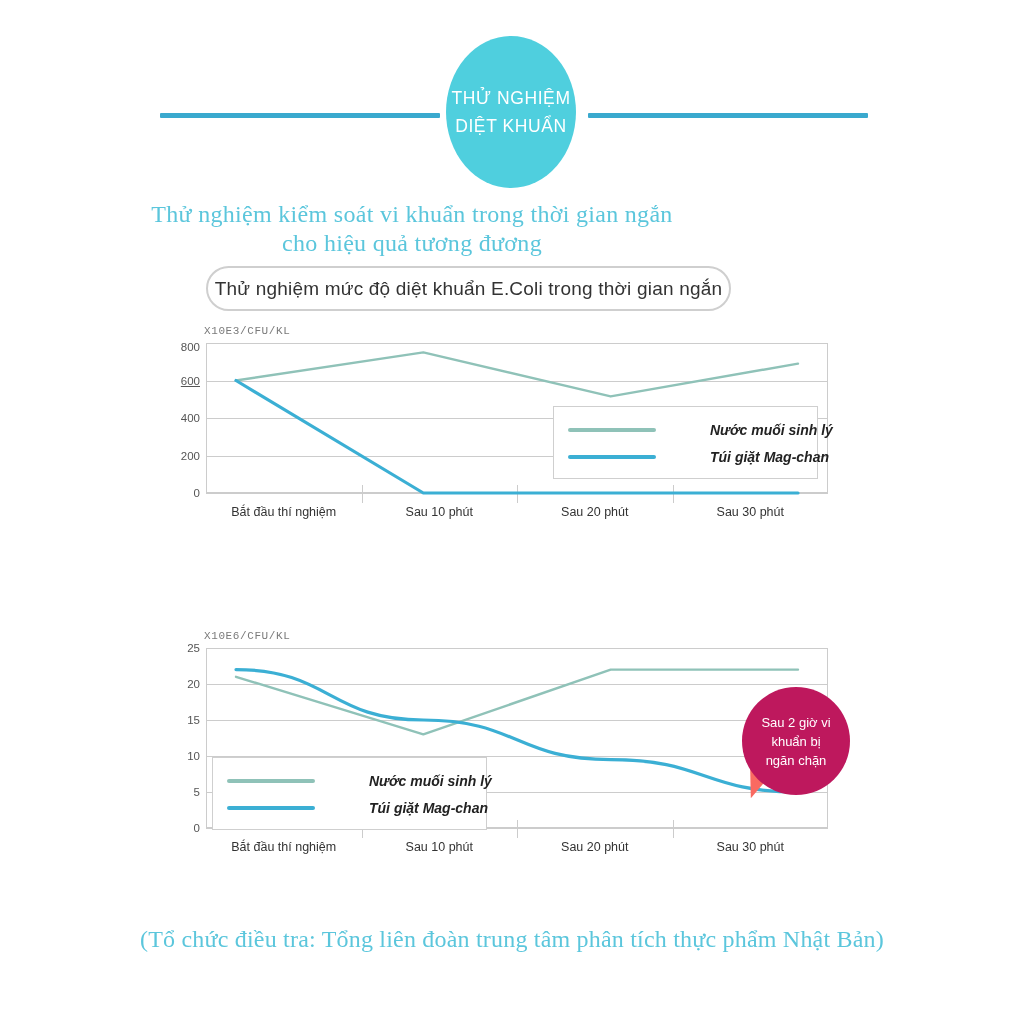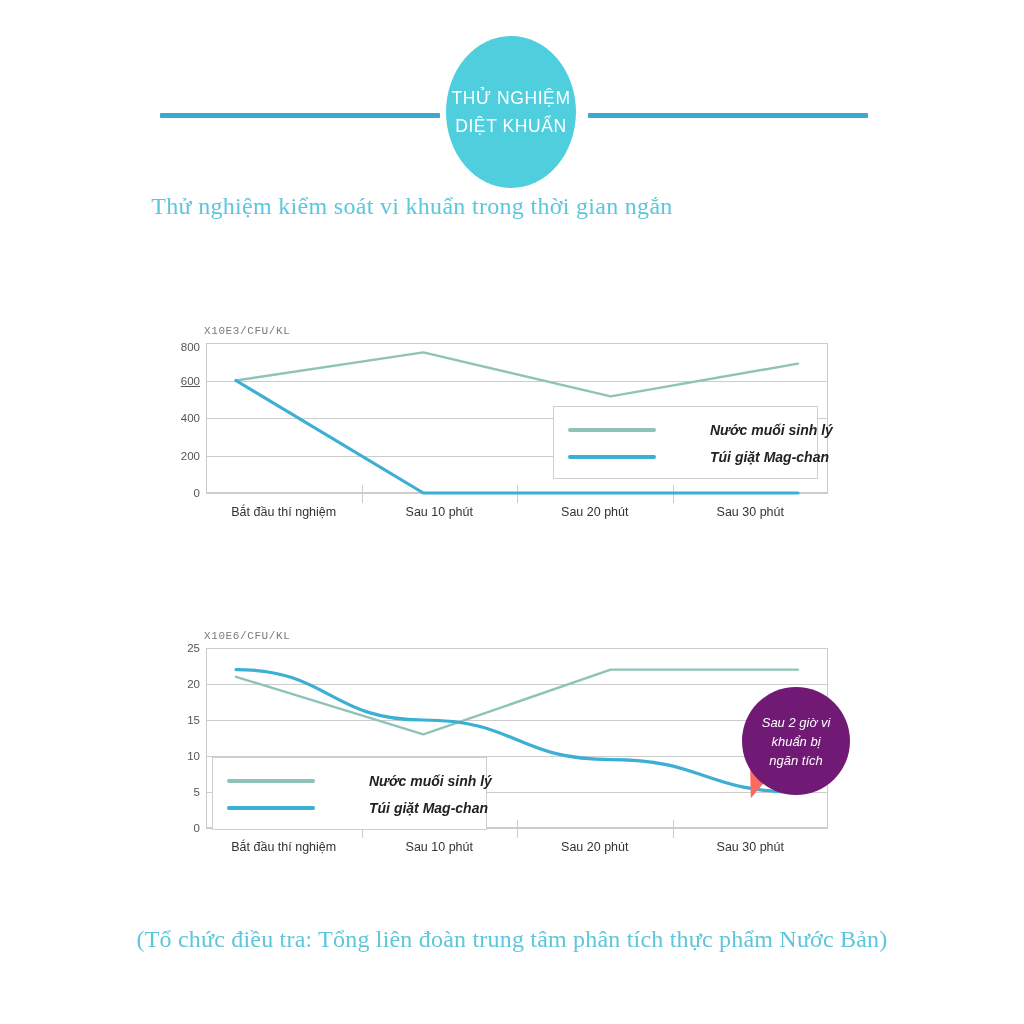--- a/index.html
+++ b/index.html
@@ -24,21 +24,21 @@
     background:#4FCFDE;border-radius:50%;
     display:flex;flex-direction:column;align-items:center;justify-content:center;
   }
   .badge-circle span{
     display:block;color:#ffffff;font-size:17.5px;letter-spacing:.6px;
     line-height:28px;font-weight:400;white-space:nowrap;
   }
 
   
   .subtitle{
-    position:absolute;left:0;top:192px;width:824px;text-align:center;
+    position:absolute;left:0;top:200px;width:824px;text-align:center;
     font-family:"Liberation Serif", serif;
     color:#5BC6DC;font-size:24px;line-height:29px;letter-spacing:.3px;
   }
   .subtitle span{display:block;}
 
   
   .pill{
     position:absolute;
     border:2px solid #cfcfcf;border-radius:26px;background:#fff;
     display:flex;align-items:center;justify-content:center;
@@ -119,22 +119,24 @@
     <div class="rule rule-left" style="background: rgb(58, 169, 206);"></div>
     <div class="rule rule-right" style="background: rgb(58, 169, 206);"></div>
     <div class="badge-circle" style="background: rgb(79, 207, 222);">
       <span>THỬ NGHIỆM</span>
       <span>DIỆT KHUẨN</span>
     </div>
   </div>
 
   <div class="subtitle" style="color: rgb(91, 198, 220);">
     <span>Thử nghiệm kiểm soát vi khuẩn trong thời gian ngắn</span>
-  </div>
-
+    <span>cho hiệu quả tương đương</span>
+  </div>
+
+  <div class="pill" id="pill-1">Thử nghiệm mức độ diệt khuẩn E.Coli trong thời gian ngắn</div>
 
   <div class="chart" id="chart-1">
     <div class="axis-unit">X10E3/CFU/KL</div>
     <div class="plot">
       <div class="frame"></div>
       <div id="c1-grid">
           <div class="gridline" style="top: 150px;"></div>
           <div class="gridline" style="top: 112.5px;"></div>
           <div class="gridline" style="top: 75px;"></div>
           <div class="gridline" style="top: 37.5px;"></div>
@@ -216,23 +218,23 @@
       <div class="legend-swatch" style="background: rgb(143, 194, 184);"></div>
       <div class="legend-label">Nước muối sinh lý</div>
     </div>
     <div class="legend-row">
       <div class="legend-swatch" style="background: rgb(59, 175, 212);"></div>
       <div class="legend-label">Túi giặt Mag-chan</div>
     </div>
   </div>
 
   <div class="bubble-tail" style="border-top-color: rgb(249, 106, 97);"></div>
-  <div class="bubble" style="background: #701a75; font-style: italic;">
+  <div class="bubble" style="background: #be185d;">
     <div class="btxt">
       <span>Sau 2 giờ vi</span><br>
       <span>khuẩn bị</span><br>
-      <span>ngăn tích</span>
-    </div>
-  </div>
-
-  <div class="footer" style="color: rgb(91, 198, 220);">(Tổ chức điều tra: Tổng liên đoàn trung tâm phân tích thực phẩm Nước Bản)</div>
+      <span>ngăn chặn</span>
+    </div>
+  </div>
+
+  <div class="footer" style="color: rgb(91, 198, 220);">(Tổ chức điều tra: Tổng liên đoàn trung tâm phân tích thực phẩm Nhật Bản)</div>
 
 </div>
 
 </body></html>

